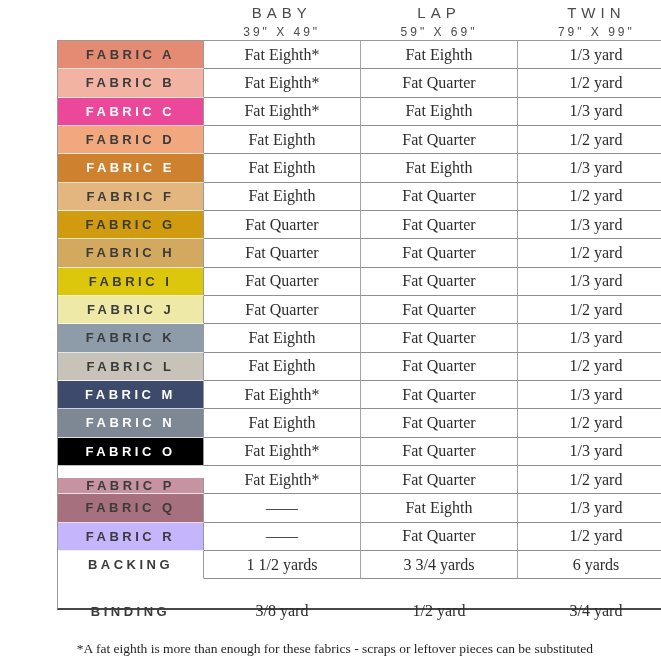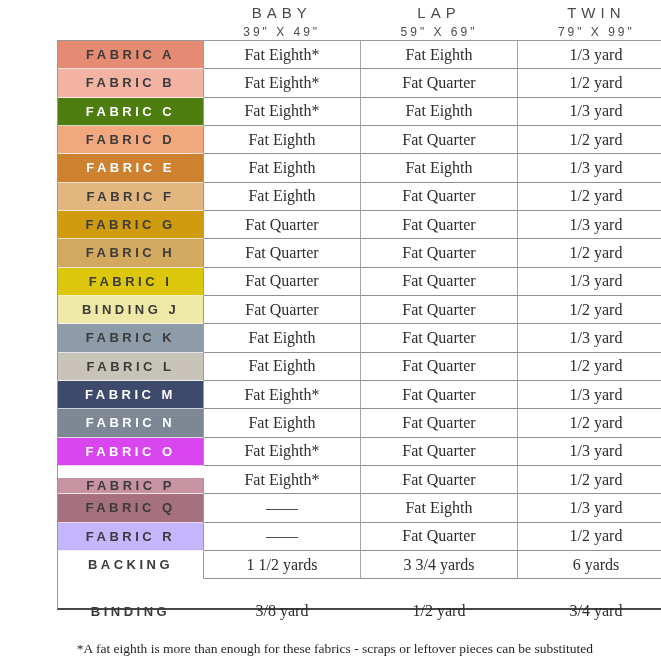--- a/index.html
+++ b/index.html
@@ -94,21 +94,21 @@
     </div>
 
     <div class="t-row">
       <div class="label-cell" style="background: rgb(242, 179, 163); color: rgb(59, 59, 59);">FABRIC B</div>
       <div class="cell">Fat Eighth*</div>
       <div class="cell">Fat Quarter</div>
       <div class="cell">1/2 yard</div>
     </div>
 
     <div class="t-row">
-      <div class="label-cell" style="background: #4d7c0f; color: rgb(255, 255, 255);">FABRIC C</div>
+      <div class="label-cell" style="background: #ec4899; color: rgb(255, 255, 255);">FABRIC C</div>
       <div class="cell">Fat Eighth*</div>
       <div class="cell">Fat Eighth</div>
       <div class="cell">1/3 yard</div>
     </div>
 
     <div class="t-row">
       <div class="label-cell" style="background: rgb(241, 168, 127); color: rgb(59, 59, 59);">FABRIC D</div>
       <div class="cell">Fat Eighth</div>
       <div class="cell">Fat Quarter</div>
       <div class="cell">1/2 yard</div>
@@ -143,21 +143,21 @@
     </div>
 
     <div class="t-row">
       <div class="label-cell" style="background: rgb(220, 199, 13); color: rgb(59, 59, 59);">FABRIC I</div>
       <div class="cell">Fat Quarter</div>
       <div class="cell">Fat Quarter</div>
       <div class="cell">1/3 yard</div>
     </div>
 
     <div class="t-row">
-      <div class="label-cell" style="background: rgb(239, 233, 167); color: rgb(59, 59, 59);">BINDING J</div>
+      <div class="label-cell" style="background: rgb(239, 233, 167); color: rgb(59, 59, 59);">FABRIC J</div>
       <div class="cell">Fat Quarter</div>
       <div class="cell">Fat Quarter</div>
       <div class="cell">1/2 yard</div>
     </div>
 
     <div class="t-row">
       <div class="label-cell" style="background: rgb(142, 156, 169); color: rgb(59, 59, 59);">FABRIC K</div>
       <div class="cell">Fat Eighth</div>
       <div class="cell">Fat Quarter</div>
       <div class="cell">1/3 yard</div>
@@ -178,21 +178,21 @@
     </div>
 
     <div class="t-row">
       <div class="label-cell" style="background: rgb(126, 136, 149); color: rgb(255, 255, 255);">FABRIC N</div>
       <div class="cell">Fat Eighth</div>
       <div class="cell">Fat Quarter</div>
       <div class="cell">1/2 yard</div>
     </div>
 
     <div class="t-row">
-      <div class="label-cell" style="background: #d946ef; color: rgb(255, 255, 255);">FABRIC O</div>
+      <div class="label-cell" style="background: #000000; color: rgb(255, 255, 255);">FABRIC O</div>
       <div class="cell">Fat Eighth*</div>
       <div class="cell">Fat Quarter</div>
       <div class="cell">1/3 yard</div>
     </div>
 
     <div class="t-row">
       <div class="label-cell" style="background: rgb(199, 146, 162); color: rgb(59, 59, 59); margin-top: 12px;">FABRIC P</div>
       <div class="cell">Fat Eighth*</div>
       <div class="cell">Fat Quarter</div>
       <div class="cell">1/2 yard</div>

